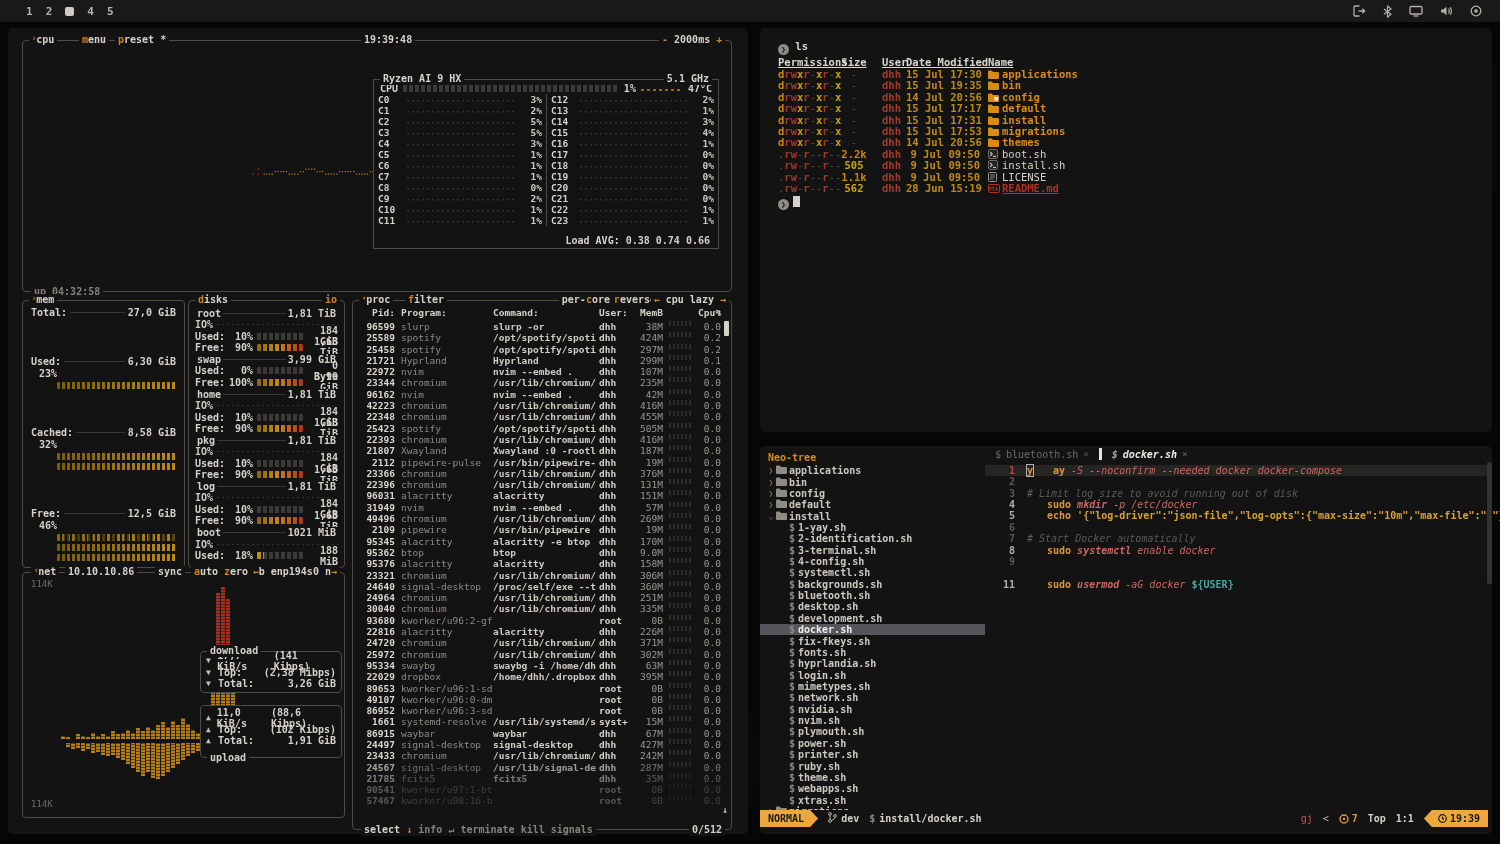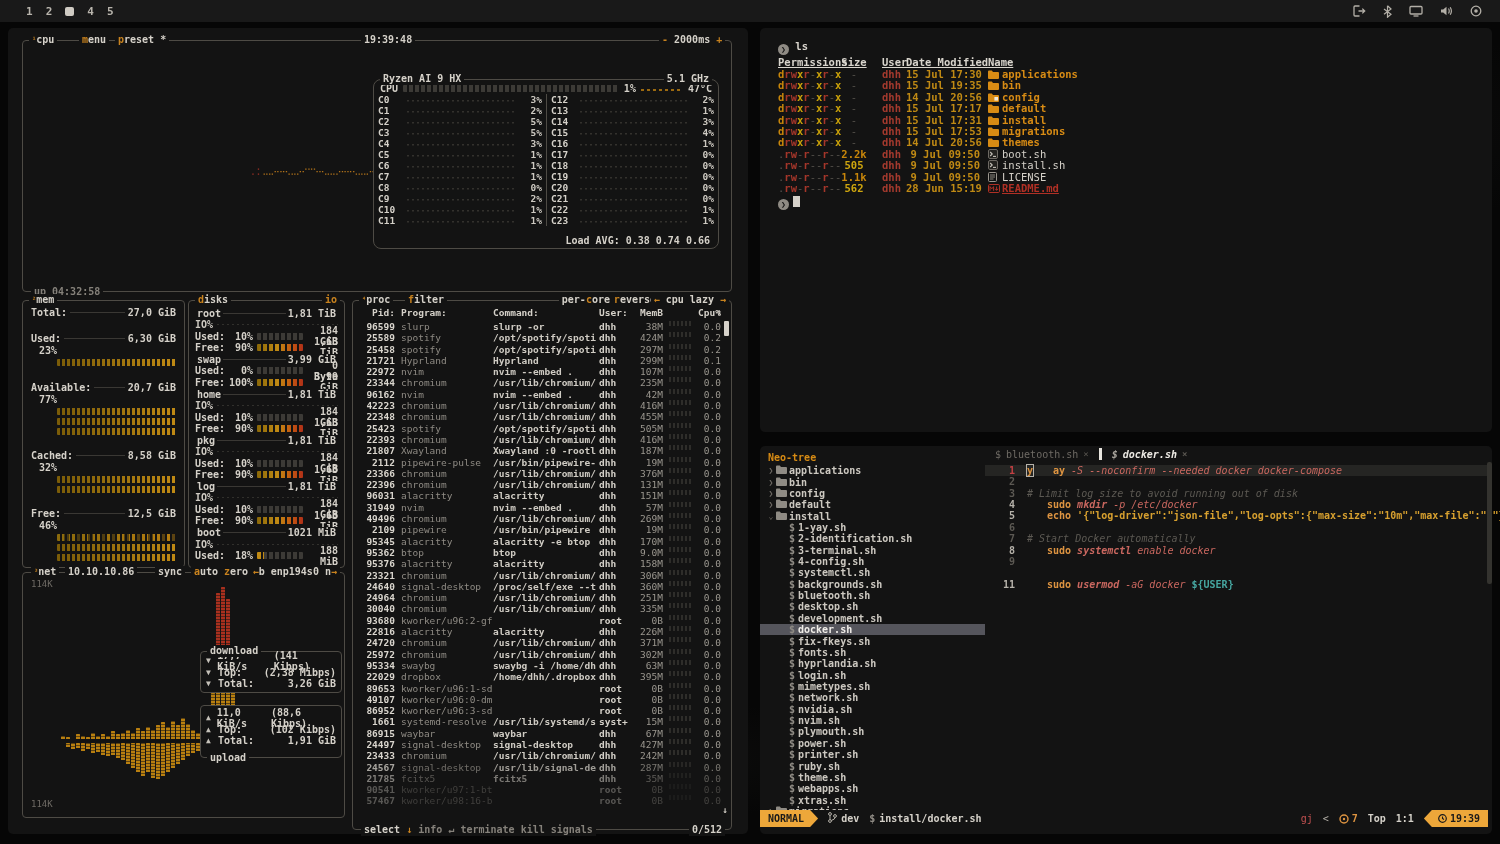--- a/index.html
+++ b/index.html
@@ -33,21 +33,21 @@
   .blabel-b { position:absolute; bottom:-7px; background:#131313; padding:0 3px; font-size:10px; font-weight:bold; white-space:nowrap; line-height:12px; }
   .hot { color:#c8821e; }
   .dim { color:#85817a; }
   .sup { font-size:7px; vertical-align:top; color:#c8821e; font-weight:bold; }
   #cpu-box  { left:14px;  top:12px;  width:710px; height:252px; }
   #mem-box  { left:14px;  top:272px; width:163px; height:268px; }
   #disks-box{ left:180px; top:272px; width:157px; height:268px; }
   #net-box  { left:14px;  top:544px; width:323px; height:246px; }
   #proc-box { left:344px; top:272px; width:380px; height:530px; }
   
-  .core-panel { position:absolute; left:350px; top:38px; width:346px; height:170px; border:1px solid #4e4b45; border-radius:8px; background:#131313; }
+  .core-panel { position:absolute; left:350px; top:38px; width:346px; height:170px; border:1px solid #4e4b45; border-radius:0; background:#131313; }
   .cpu-total { display:flex; align-items:center; gap:5px; padding:3px 6px 0 6px; font-size:10px; height:14px; }
   .cpu-meter { flex:1; height:7px; background-image:repeating-linear-gradient(90deg,#3c3a36 0 4px,#131313 4px 6px); border-radius:1px; }
   .temp-graph { width:42px; height:5px; background-image:repeating-linear-gradient(90deg,#9c6a10 0 3px,transparent 3px 6px); background-position:bottom; background-size:100% 2px; background-repeat:no-repeat; }
   .core-cols { display:flex; height:132px; }
   .core-col { width:50%; padding:0 4px; }
   .core-col + .core-col { border-left:1px solid #4e4b45; }
   .core-row { display:flex; align-items:center; height:11px; font-size:9.5px; }
   .core-name { width:26px; font-weight:bold; color:#d5d1c9; }
   .core-graph { flex:1; height:4px; margin:0 3px; background-image:repeating-linear-gradient(90deg,#33312d 0 2px,transparent 2px 5px); background-position:bottom; background-size:100% 1.5px; background-repeat:no-repeat; }
   .core-pct { width:22px; text-align:right; font-weight:bold; color:#cdc9c1; }
@@ -391,31 +391,20 @@
           <div class="mline">
             <span>Used:</span>
             <div class="mfill"></div>
             <span>6,30 GiB</span>
           </div>
           <div class="mpct">23%</div>
           <div class="brow"></div>
         </div>
         <div>
           <div class="mline">
-            <span>Available:</span>
-            <div class="mfill"></div>
-            <span>20,7 GiB</span>
-          </div>
-          <div class="mpct">77%</div>
-          <div class="brow"></div>
-          <div class="brow"></div>
-          <div class="brow"></div>
-        </div>
-        <div>
-          <div class="mline">
             <span>Cached:</span>
             <div class="mfill"></div>
             <span>8,58 GiB</span>
           </div>
           <div class="mpct">32%</div>
           <div class="brow"></div>
           <div class="brow"></div>
         </div>
         <div>
           <div class="mline">

